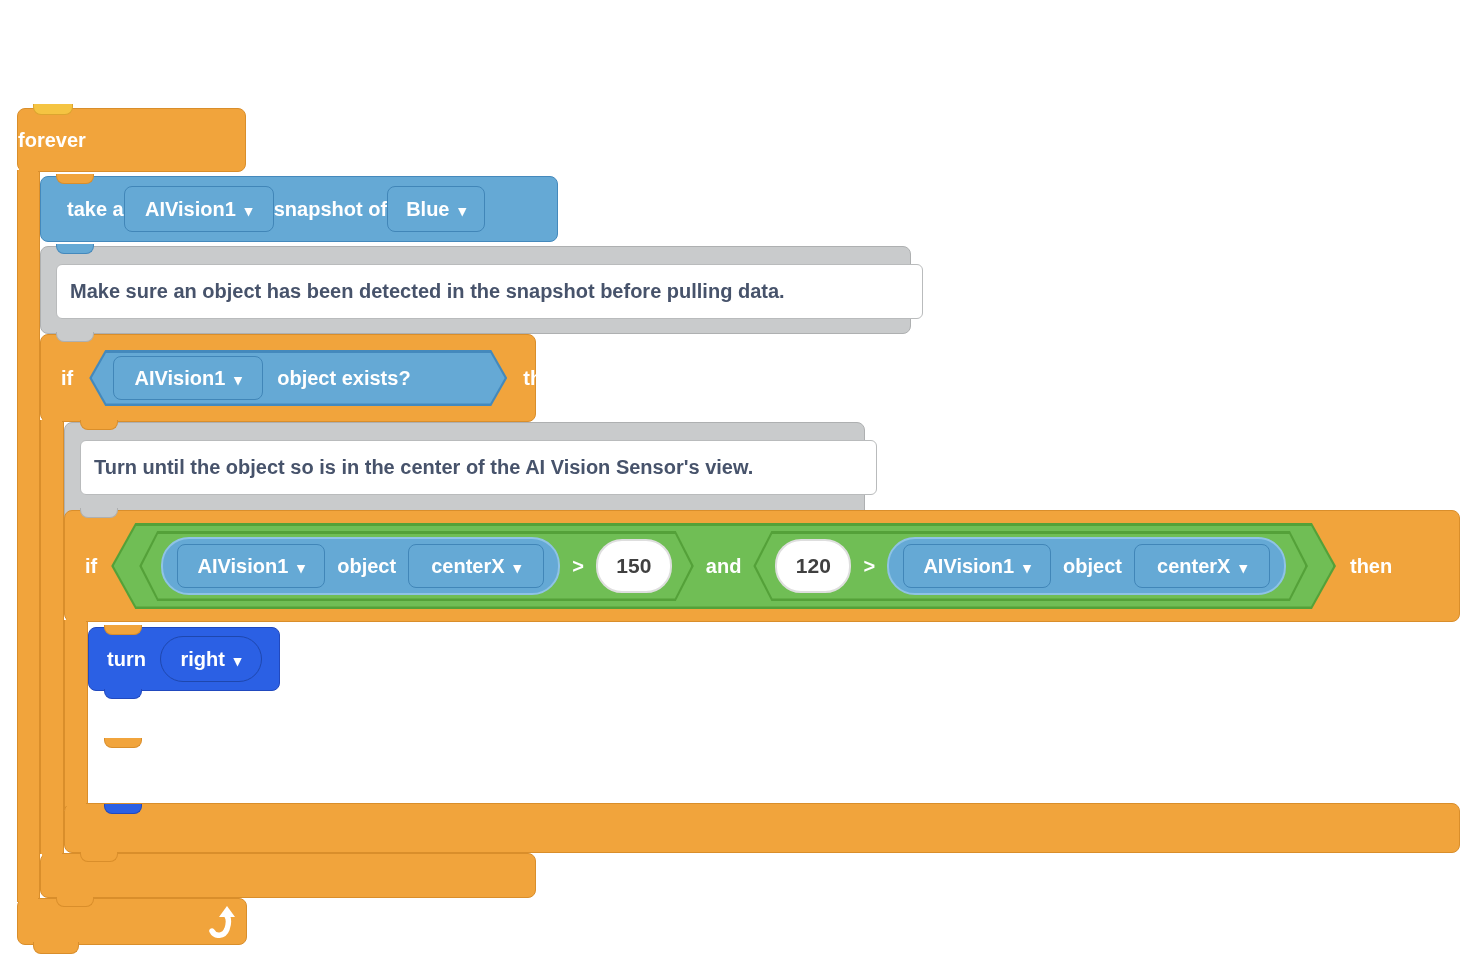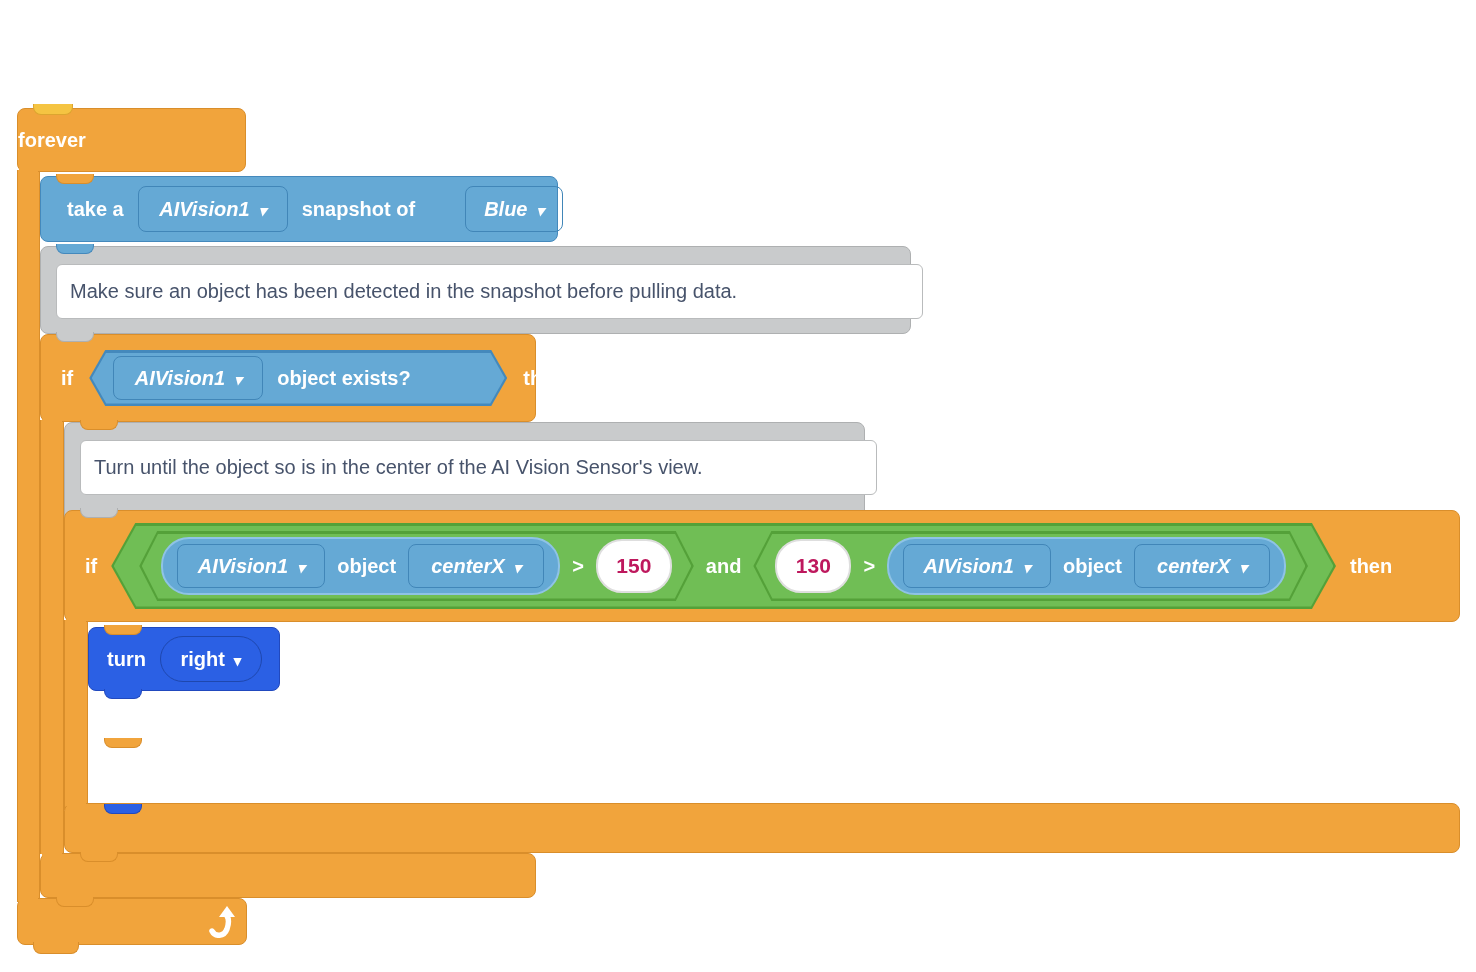--- a/index.html
+++ b/index.html
@@ -11,36 +11,36 @@
   .orange{background:#F1A43C;border:1.5px solid #D98E2B;}
   .blue{background:#65A9D5;border:1.5px solid #4489BC;}
   .royal{background:#2B60E4;border:1.5px solid #2149BE;}
   .gray{background:#C9CBCC;border:1.5px solid #AEB0B1;}
   .r8{border-radius:8px;}
   .col-orange{background:#F1A43C;border:none;border-left:1.5px solid #D98E2B;border-right:1.5px solid #D98E2B;}
   .flexrow{display:flex;align-items:center;}
   .patch{background:#F1A43C;border:none;z-index:7;}
   .bump{border-top:none !important;border-radius:0 0 8px 8px;z-index:9;}
   .dd{display:inline-flex;align-items:center;justify-content:center;gap:9px;border-radius:8px;flex:none;}
-  .dd-blue{border:1.5px solid #4186B8;font-style:italic;}
+  .dd-blue{border:1.5px solid #4186B8;}
   .dd-royal{border:1.5px solid #1E47AE;}
   .arrow{font-size:15px;line-height:1;transform:translateY(1px);}
   .hex{position:relative;display:inline-flex;align-items:center;flex:none;}
   .hex::before{content:"";position:absolute;inset:0;background:var(--hb);
     clip-path:polygon(var(--p) 0,calc(100% - var(--p)) 0,100% 50%,calc(100% - var(--p)) 100%,var(--p) 100%,0 50%);}
   .hex::after{content:"";position:absolute;inset:2.5px;background:var(--hf);
     clip-path:polygon(calc(var(--p) - 1.5px) 0,calc(100% - var(--p) + 1.5px) 0,100% 50%,calc(100% - var(--p) + 1.5px) 100%,calc(var(--p) - 1.5px) 100%,0 50%);}
   .hex>*{position:relative;z-index:1;}
   .hex-blue{--hb:#4489BC;--hf:#65A9D5;--p:16px;}
   .hex-green{--hb:#54A139;--hf:#70BE55;}
   .pill{background:#65A9D5;border:2px solid #8FC3E6;border-radius:28px;display:inline-flex;align-items:center;flex:none;}
-  .oval{background:#fff;border:2px solid #DEDEDE;border-radius:26px;color:#be185d;
+  .oval{background:#fff;border:2px solid #DEDEDE;border-radius:26px;color:#404040;
         display:inline-flex;align-items:center;justify-content:center;font-size:21px;font-weight:bold;flex:none;}
   .cmt-inner{position:absolute;background:#fff;border:1px solid #B9BBBC;border-radius:6px;
-        display:flex;align-items:center;padding:0 13px;color:#47536B;font-size:20px;font-weight:normal;white-space:nowrap;}
+        display:flex;align-items:center;padding:0 13px;color:#47536B;font-size:20px;font-weight:bold;white-space:nowrap;}
 </style>
 </head>
 <body>
 
 <div id="canvas">
 
   <div class="abs col-orange" style="left:17px;top:170px;width:23px;height:732px;"></div>
   <div class="abs orange r8 flexrow" style="left:17px;top:108px;width:229px;height:64px;">
     <span class="lbl">forever</span>
   </div>
@@ -50,28 +50,28 @@
       <path d="M6 25 C9 31, 18 31, 21 23 C23 17, 23 13, 21 10" stroke="#fff" stroke-width="5.5" fill="none" stroke-linecap="round"></path>
       <polygon points="13,11 29,11 21,0" fill="#fff"></polygon>
     </svg>
   </div>
   <div class="abs patch" style="left:19px;top:896px;width:19px;height:6px;"></div>
   <div class="abs orange bump" style="left:56px;top:897px;width:38px;height:10px;"></div>
   <div class="abs orange bump" style="left:33px;top:942px;width:46px;height:12px;"></div>
 
   <div class="abs yellow bump" style="left:33px;top:104px;width:40px;height:11px;"></div>
 
-  <div class="abs blue r8 flexrow" style="left:40px;top:176px;width:518px;height:66px;padding-left:26px;gap:14px;">
+  <div class="abs blue r8 flexrow" style="left:40px;top:176px;width:518px;height:66px;padding-left:26px;">
     <span class="lbl">take a</span>
     <span class="dd dd-blue" style="width:148px;height:44px;">
       <span class="lbl">AIVision1</span>
       <span class="lbl arrow">▾</span>
     </span>
     <span class="lbl">snapshot of</span>
-    <span class="dd dd-blue" style="width:96px;height:44px;margin-left:36px;">
+    <span class="dd dd-blue" style="width:96px;height:44px;">
       <span class="lbl">Blue</span>
       <span class="lbl arrow">▾</span>
     </span>
   </div>
   <div class="abs orange bump" style="left:56px;top:174px;width:38px;height:10px;"></div>
 
   <div class="abs gray r8" style="left:40px;top:246px;width:871px;height:88px;">
     <div class="cmt-inner" style="left:15px;top:17px;width:839px;height:53px;">
       <span>Make sure an object has been detected in the snapshot before pulling data.</span>
     </div>
@@ -120,21 +120,21 @@
           </span>
         </span>
         <span class="lbl">&gt;</span>
         <span class="oval" style="min-width:72px;height:50px;">
           <span>150</span>
         </span>
       </div>
       <span class="lbl">and</span>
       <div class="hex hex-green" style="--p:18px;height:70px;padding:0 22px;gap:12px;">
         <span class="oval" style="min-width:72px;height:50px;">
-          <span>130</span>
+          <span>120</span>
         </span>
         <span class="lbl">&gt;</span>
         <span class="pill" style="height:54px;padding:0 14px;gap:12px;">
           <span class="dd dd-blue" style="width:146px;height:42px;">
             <span class="lbl">AIVision1</span>
             <span class="lbl arrow">▾</span>
           </span>
           <span class="lbl">object</span>
           <span class="dd dd-blue" style="width:134px;height:42px;">
             <span class="lbl">centerX</span>

